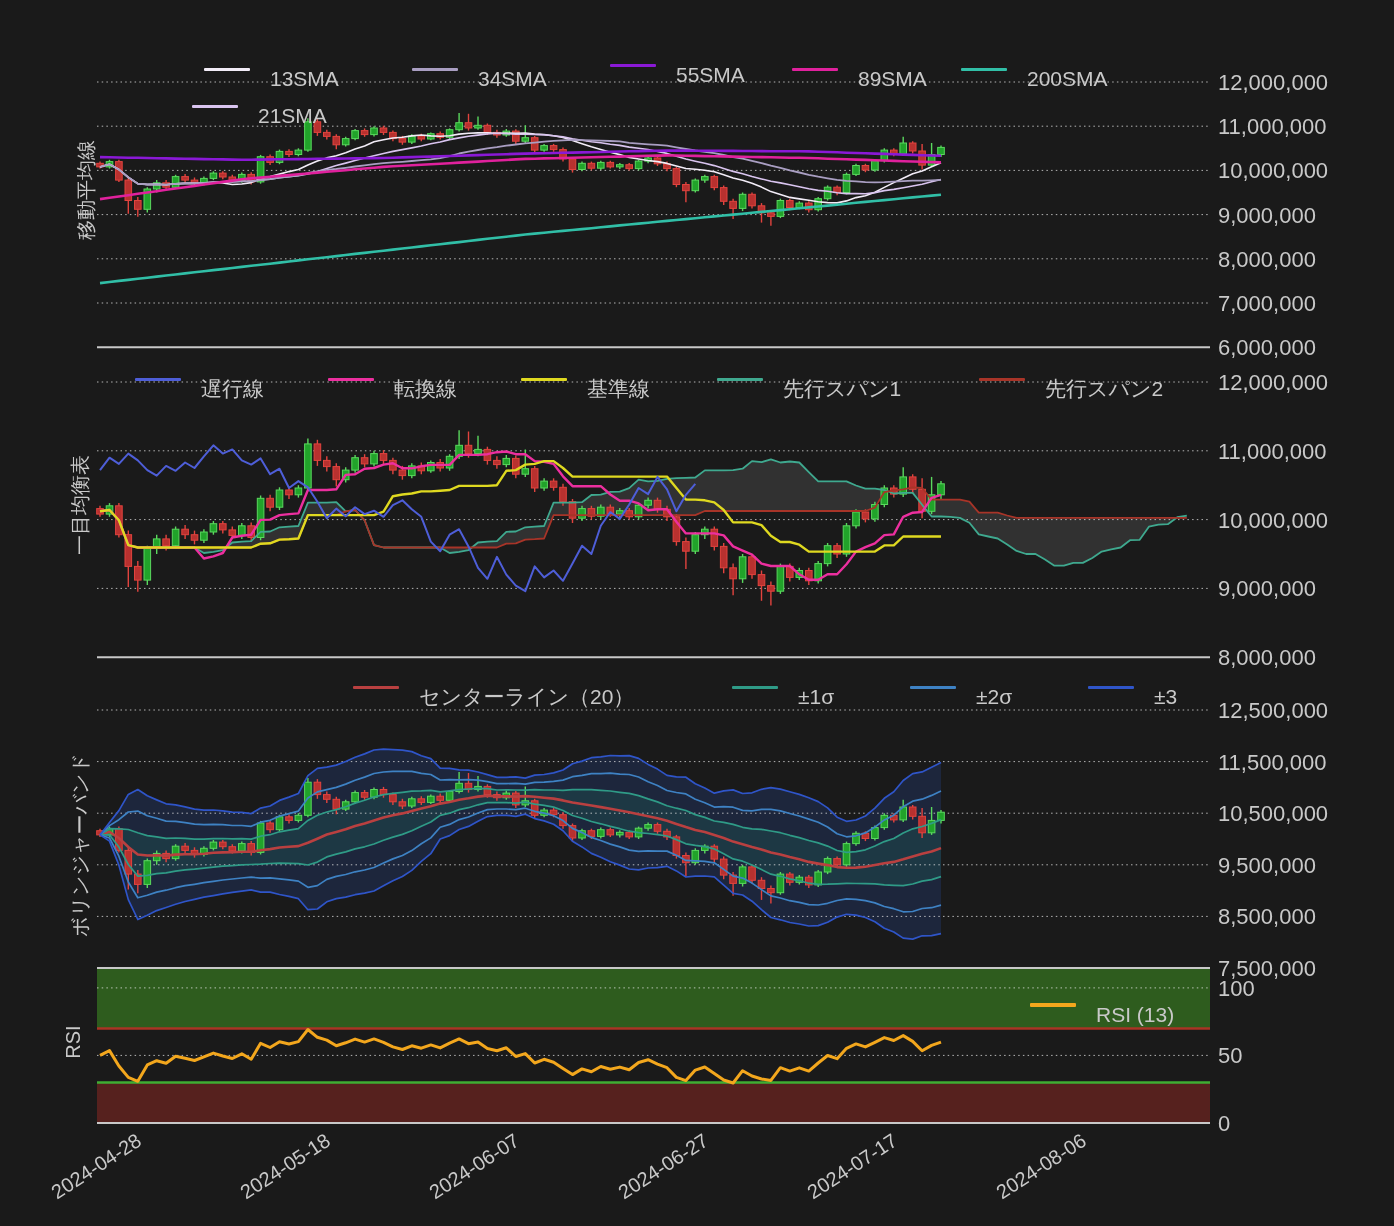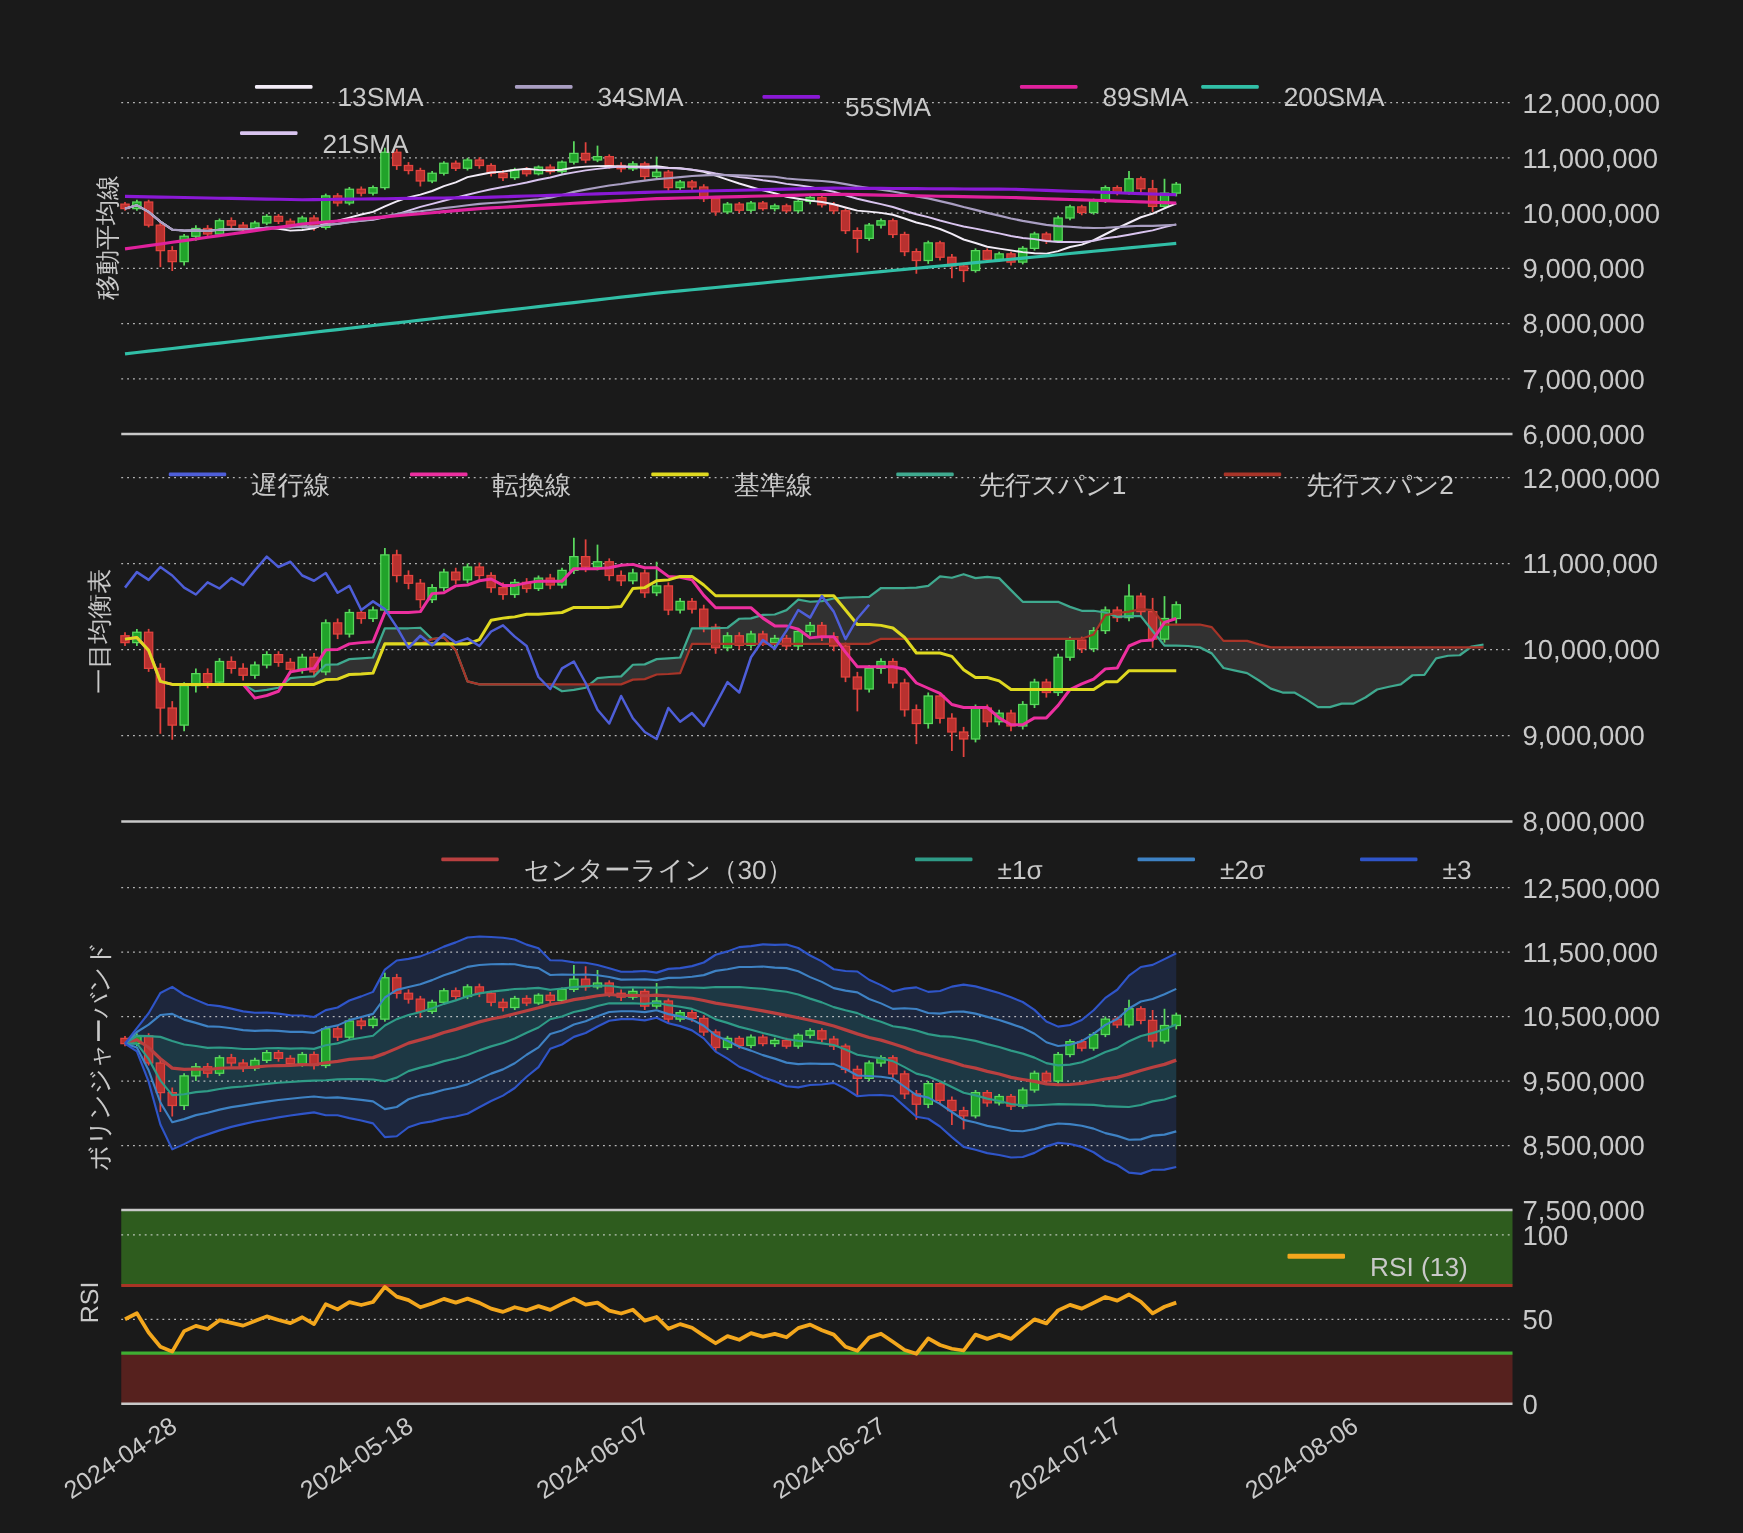--- a/index.html
+++ b/index.html
@@ -648,25 +648,25 @@
   </svg>
 
 <div class="legend-item" style="left:204px;top:56px">
   <span class="swatch" style="background: rgb(242, 236, 247);"></span>
   <span class="legend-label">13SMA</span>
 </div>
 <div class="legend-item" style="left:412px;top:56px">
   <span class="swatch" style="background: rgb(169, 158, 194);"></span>
   <span class="legend-label">34SMA</span>
 </div>
-<div class="legend-item" style="left:610px;top:64px">
+<div class="legend-item" style="left:610px;top:52px">
   <span class="swatch" style="background: rgb(138, 25, 214);"></span>
   <span class="legend-label">55SMA</span>
 </div>
-<div class="legend-item" style="left:816px;top:56px">
+<div class="legend-item" style="left:792px;top:56px">
   <span class="swatch" style="background: rgb(224, 33, 157);"></span>
   <span class="legend-label">89SMA</span>
 </div>
 <div class="legend-item" style="left:961px;top:56px">
   <span class="swatch" style="background: rgb(49, 191, 167);"></span>
   <span class="legend-label">200SMA</span>
 </div>
 <div class="legend-item" style="left:192px;top:93px">
   <span class="swatch" style="background: rgb(217, 196, 239);"></span>
   <span class="legend-label">21SMA</span>
@@ -688,21 +688,21 @@
   <span class="swatch" style="background: rgb(63, 169, 143);"></span>
   <span class="legend-label">先行スパン1</span>
 </div>
 <div class="legend-item" style="left:979px;top:366px">
   <span class="swatch" style="background: rgb(168, 52, 40);"></span>
   <span class="legend-label">先行スパン2</span>
 </div>
 
 <div class="legend-item" style="left:353px;top:674px">
   <span class="swatch" style="background: rgb(185, 64, 64);"></span>
-  <span class="legend-label">センターライン（30）</span>
+  <span class="legend-label">センターライン（20）</span>
 </div>
 <div class="legend-item" style="left:732px;top:674px">
   <span class="swatch" style="background: rgb(47, 155, 135);"></span>
   <span class="legend-label">±1σ</span>
 </div>
 <div class="legend-item" style="left:910px;top:674px">
   <span class="swatch" style="background: rgb(62, 130, 196);"></span>
   <span class="legend-label">±2σ</span>
 </div>
 <div class="legend-item" style="left:1088px;top:674px">

